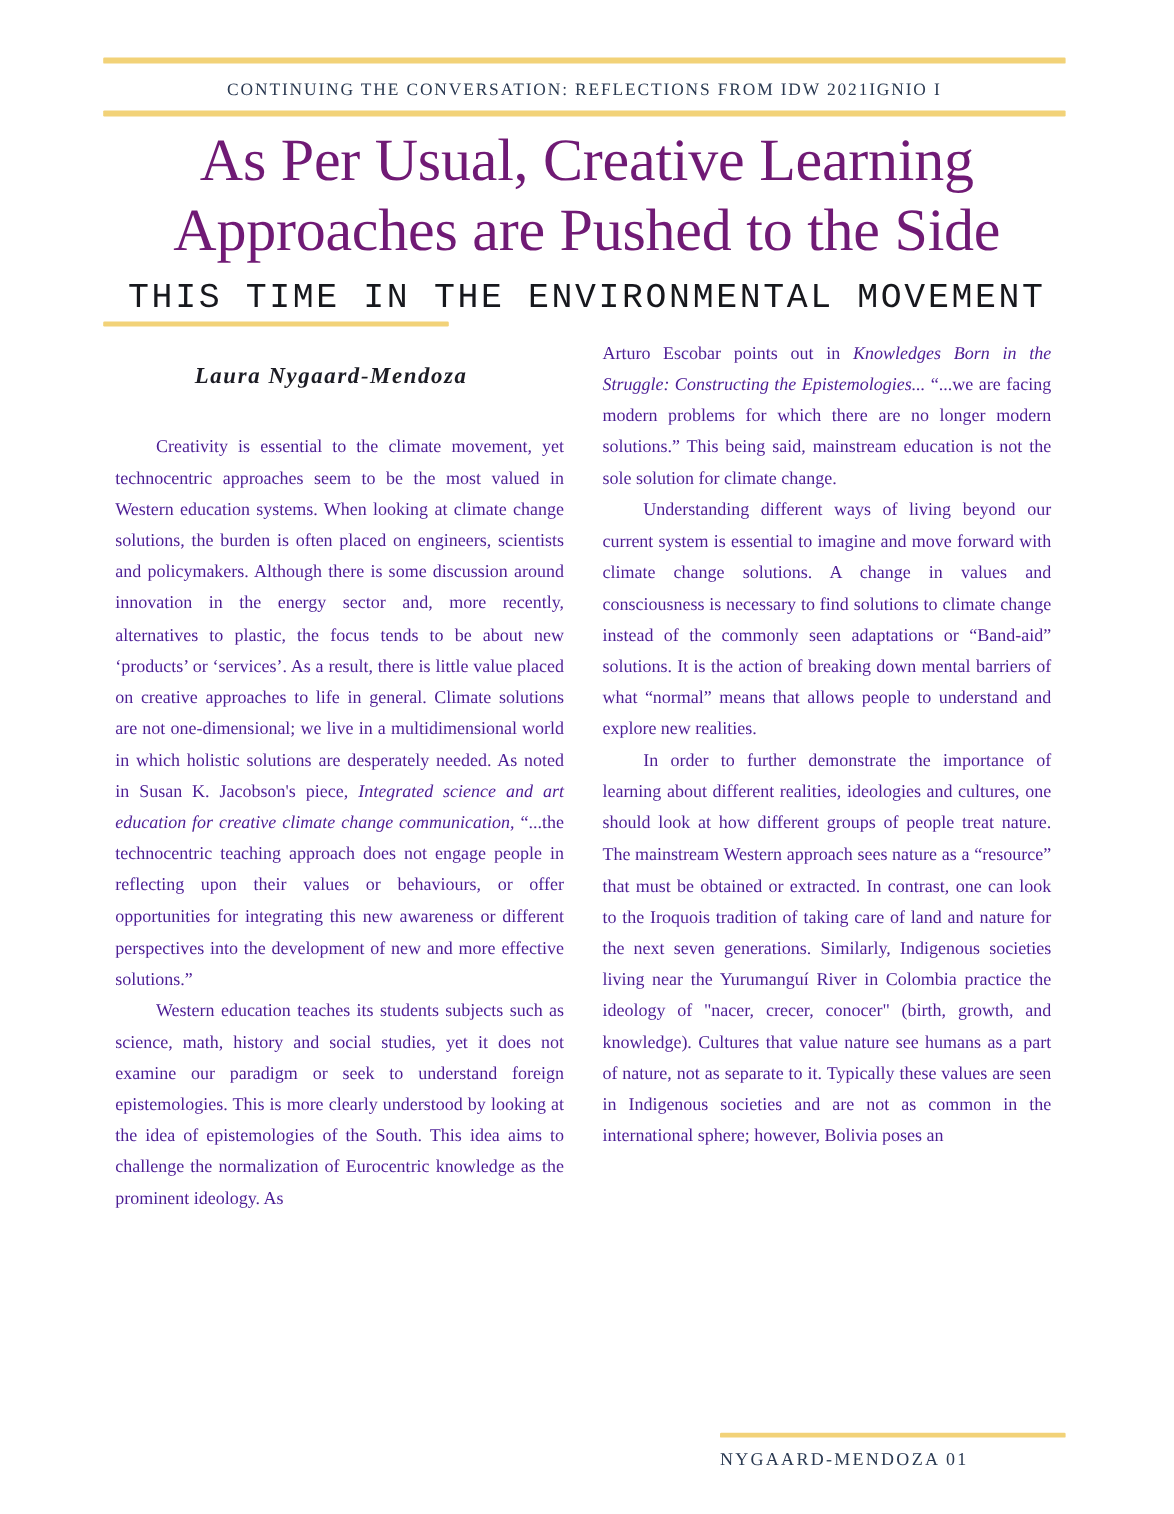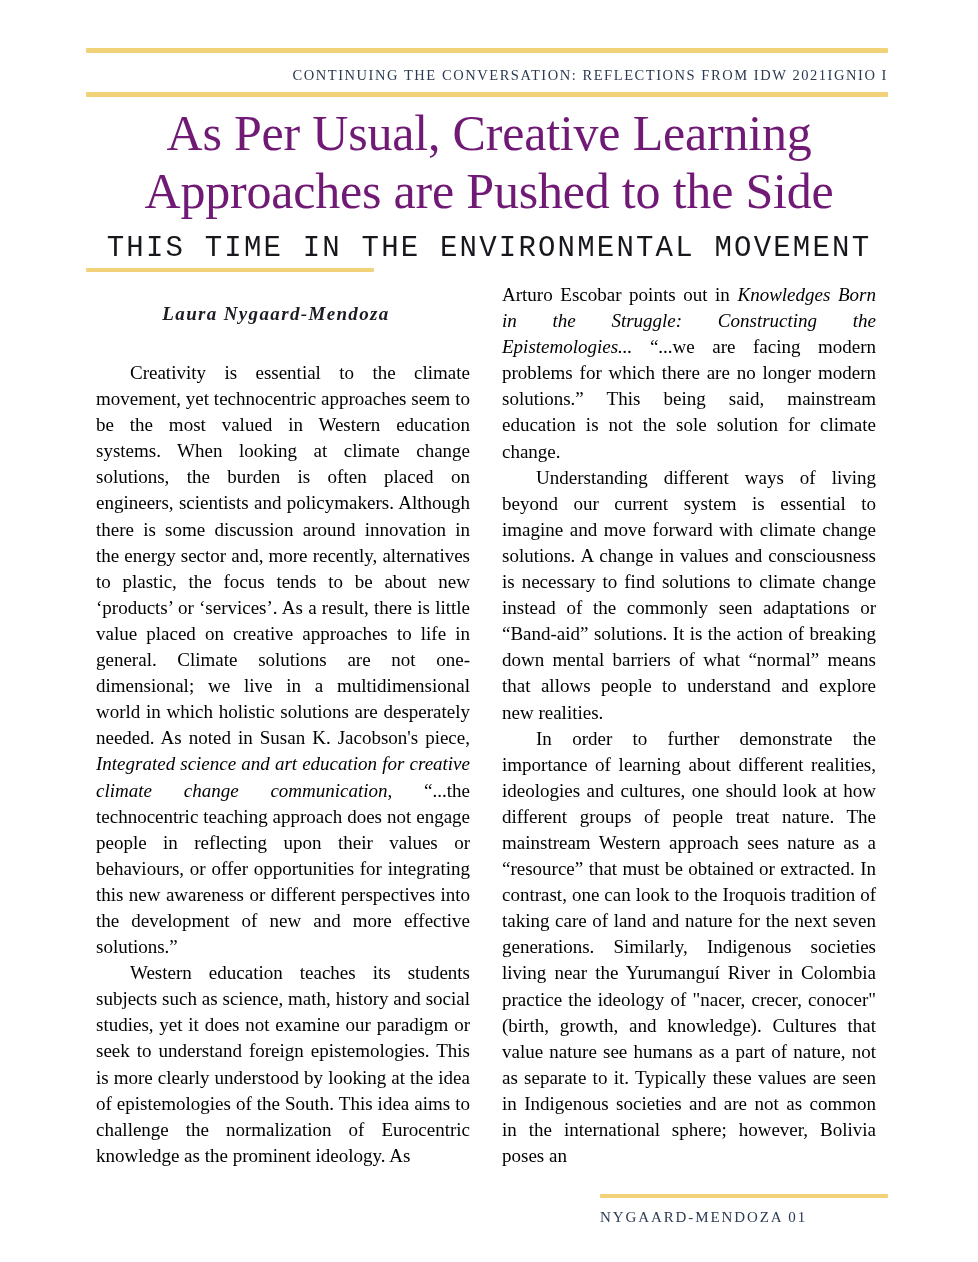--- a/index.html
+++ b/index.html
@@ -51,21 +51,21 @@
 
   
   .masthead {
     position: absolute;
     left: 86px;
     top: 60px;
     width: 802px;
     height: 30px;
     display: flex;
     align-items: center;
-    justify-content: flex-end;
+    justify-content: center;
   }
   .masthead-left, .masthead-right {
     font-family: "Liberation Serif", "DejaVu Serif", serif;
     font-size: 14.5px;
     letter-spacing: 1.55px;
     color: #2b3a52;
     white-space: nowrap;
   }
 
   
@@ -117,24 +117,24 @@
     font-style: italic;
     letter-spacing: 1.35px;
     color: #1c1c24;
     text-align: center;
   }
 
   
   .col {
     position: absolute;
     width: 374px;
-    font-size: 19px;
+    font-size: 15px;
     line-height: 26.1px;
     text-align: justify;
-    color: #000000;
+    color: #4c1d95;
     hyphens: none;
   }
   .col-left {
     left: 96px;
     top: 360px;
   }
   .col-right {
     left: 502px;
     top: 282px;
   }

